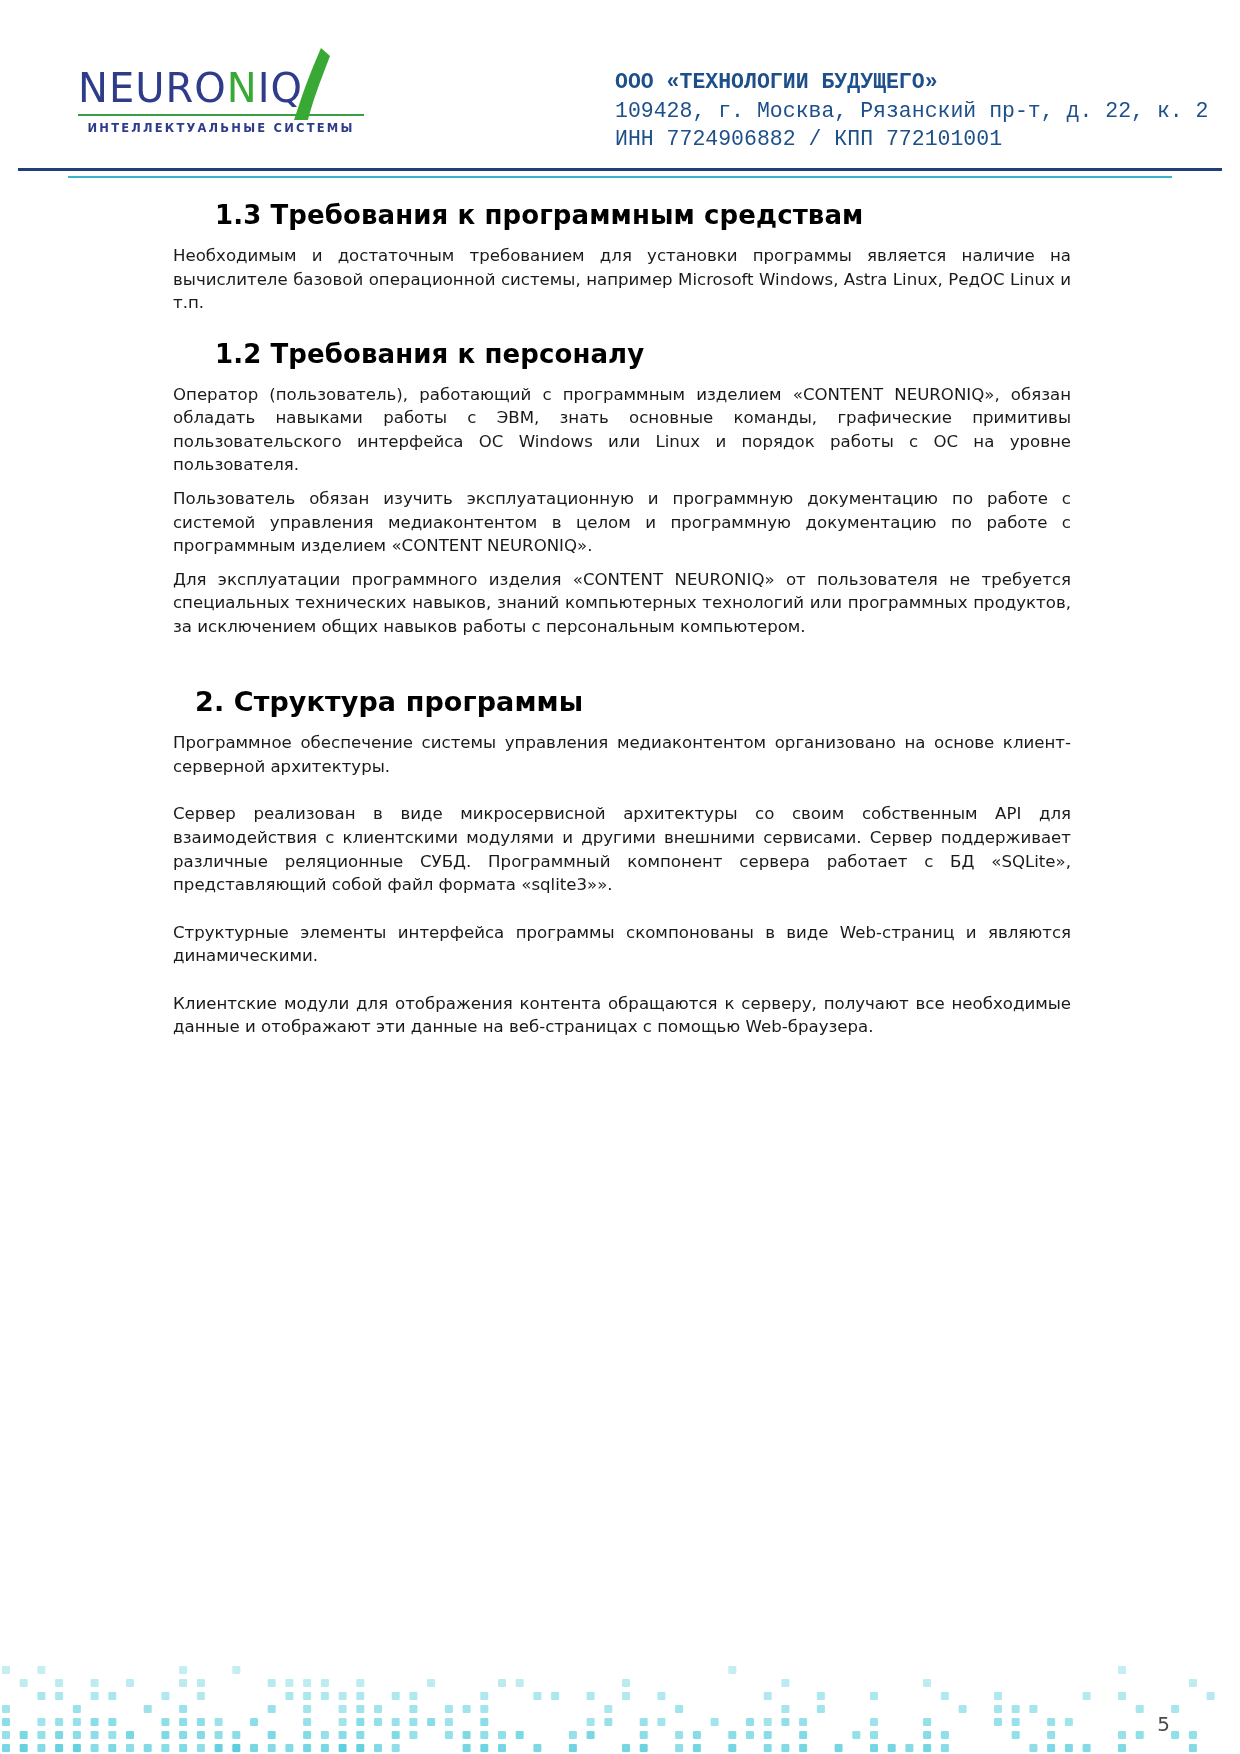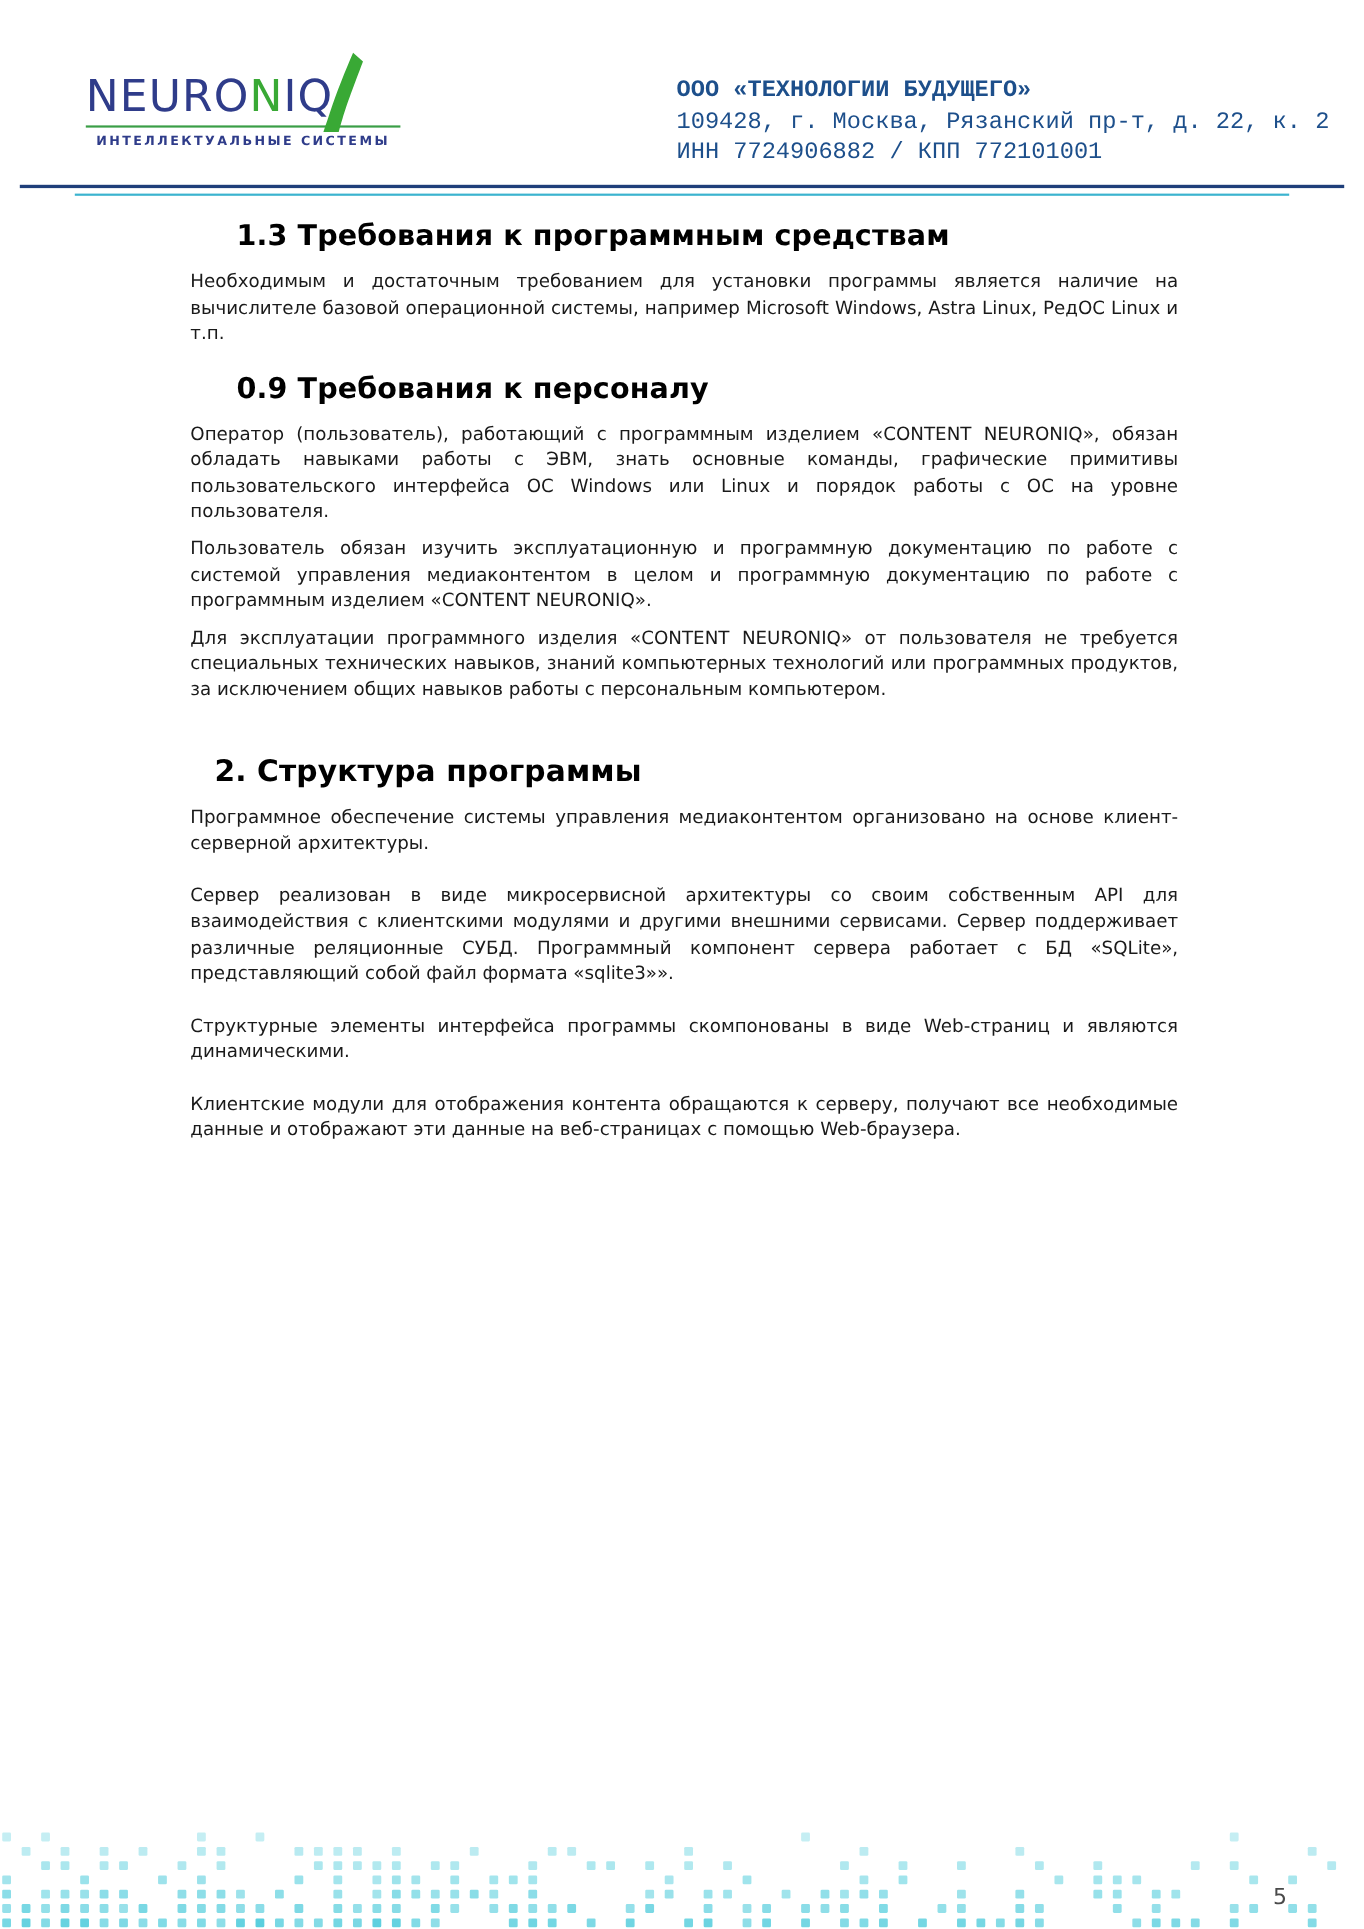--- a/index.html
+++ b/index.html
@@ -189,21 +189,21 @@
   <div class="header-rule-dark"></div>
   <div class="header-rule-light"></div>
 </div>
 
 <div class="content">
   <div class="doc">
 
     <h2 class="section-title">1.3 Требования к программным средствам</h2>
     <p class="body-text gap-large">Необходимым и достаточным требованием для установки программы является наличие на вычислителе базовой операционной системы, например Microsoft Windows, Astra Linux, РедОС Linux и т.п.</p>
 
-    <h2 class="section-title">0.9 Требования к персоналу</h2>
+    <h2 class="section-title">1.2 Требования к персоналу</h2>
     <p class="body-text tight">Оператор (пользователь), работающий с программным изделием «CONTENT NEURONIQ», обязан обладать навыками работы с ЭВМ, знать основные команды, графические примитивы пользовательского интерфейса ОС Windows или Linux и порядок работы с ОС на уровне пользователя.</p>
     <p class="body-text tight">Пользователь обязан изучить эксплуатационную и программную документацию по работе с системой управления медиаконтентом в целом и программную документацию по работе с программным изделием «CONTENT NEURONIQ».</p>
     <p class="body-text">Для эксплуатации программного изделия «CONTENT NEURONIQ» от пользователя не требуется специальных технических навыков, знаний компьютерных технологий или программных продуктов, за исключением общих навыков работы с персональным компьютером.</p>
 
     <h2 class="section-title major">2. Структура программы</h2>
     <p class="body-text gap-large">Программное обеспечение системы управления медиаконтентом организовано на основе клиент-серверной архитектуры.</p>
     <p class="body-text gap-large">Сервер реализован в виде микросервисной архитектуры со своим собственным API для взаимодействия с клиентскими модулями и другими внешними сервисами. Сервер поддерживает различные реляционные СУБД. Программный компонент сервера работает с БД «SQLite», представляющий собой файл формата «sqlite3»».</p>
     <p class="body-text gap-large">Структурные элементы интерфейса программы скомпонованы в виде Web-страниц и являются динамическими.</p>
     <p class="body-text">Клиентские модули для отображения контента обращаются к серверу, получают все необходимые данные и отображают эти данные на веб-страницах с помощью Web-браузера.</p>
 

